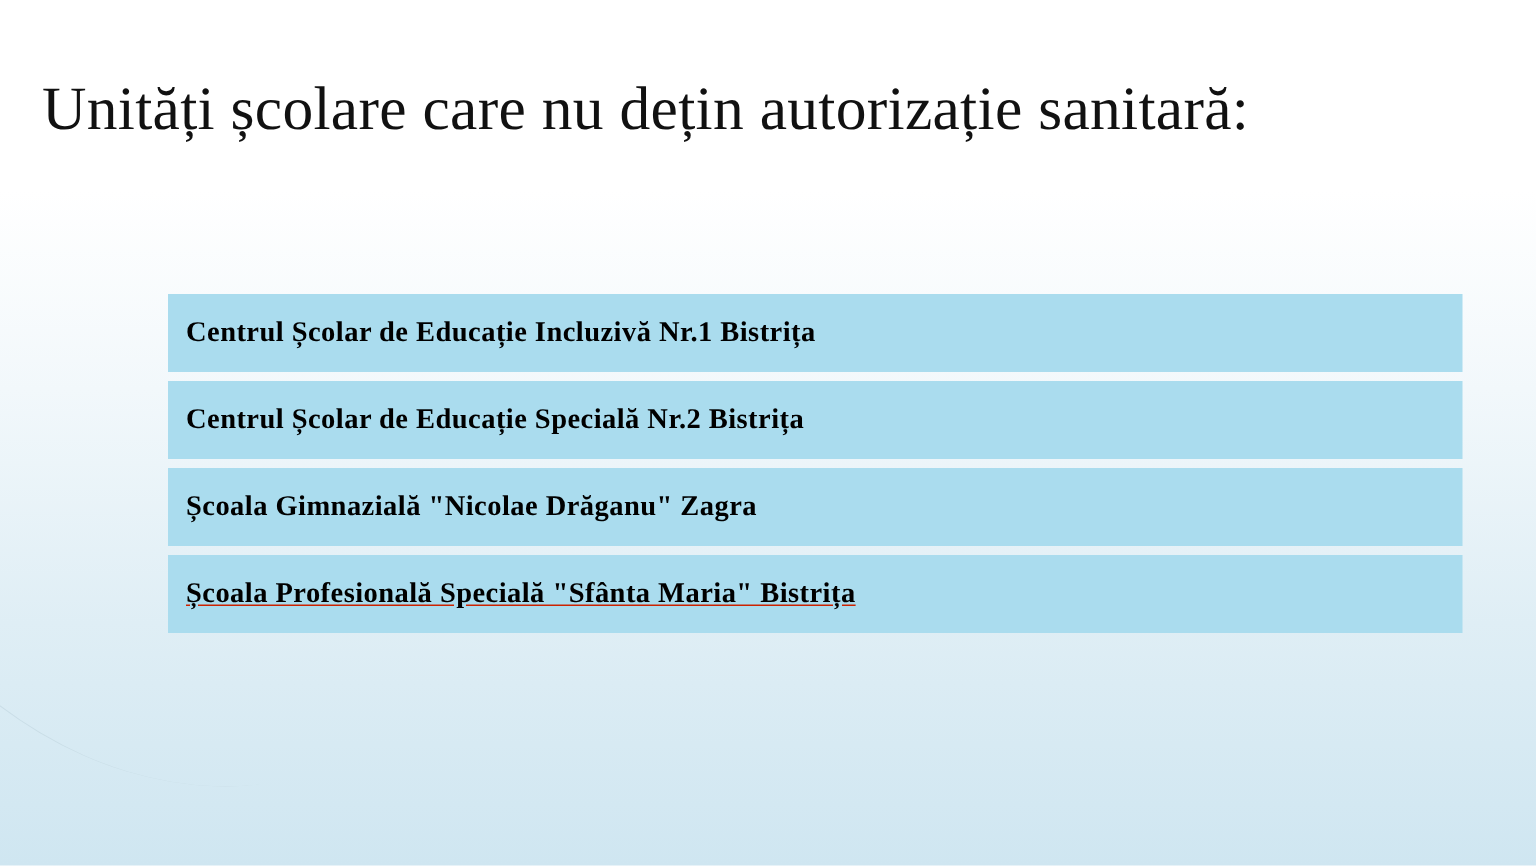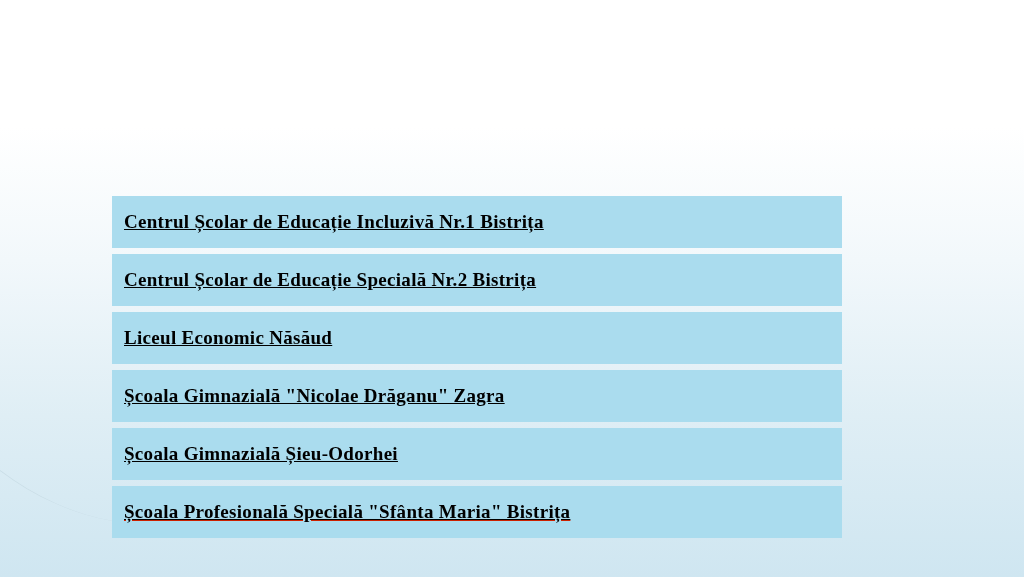--- a/index.html
+++ b/index.html
@@ -54,22 +54,21 @@
     color: #111111;
     font-family: "Liberation Serif", serif;
     font-weight: 400;
     letter-spacing: 0.2px;
     white-space: nowrap;
   }
   .list {
     position: absolute;
     left: 112px;
     top: 196px;
-    width: 730px;
-    text-decoration: underline;
+    width: 863px;
   }
   .list-item {
     height: 52px;
     background: #aadcee;
     margin-bottom: 6px;
     display: flex;
     align-items: center;
     padding-left: 12px;
     box-sizing: border-box;
   }
@@ -88,41 +87,36 @@
   }
 </style>
 </head>
 <body>
 
 <div class="slide">
 
   <div class="swoosh swoosh-1"></div>
   <div class="swoosh swoosh-2"></div>
 
+  <div class="title">Unități școlare care nu dețin autorizație sanitară:</div>
 
   <div class="list">
 
     <div class="list-item">
       <span class="label">Centrul Școlar de Educație Incluzivă Nr.1 Bistrița</span>
     </div>
 
     <div class="list-item">
       <span class="label">Centrul Școlar de Educație Specială Nr.2 Bistrița</span>
     </div>
 
-    <div class="list-item">
-      <span class="label">Liceul Economic Năsăud</span>
-    </div>
 
     <div class="list-item">
       <span class="label">Școala Gimnazială "Nicolae Drăganu" Zagra</span>
     </div>
 
-    <div class="list-item">
-      <span class="label">Școala Gimnazială Șieu-Odorhei</span>
-    </div>
 
     <div class="list-item spell-error">
       <span class="label">Școala Profesională Specială "Sfânta Maria" Bistrița</span>
     </div>
 
   </div>
 </div>
 
 </body></html>

